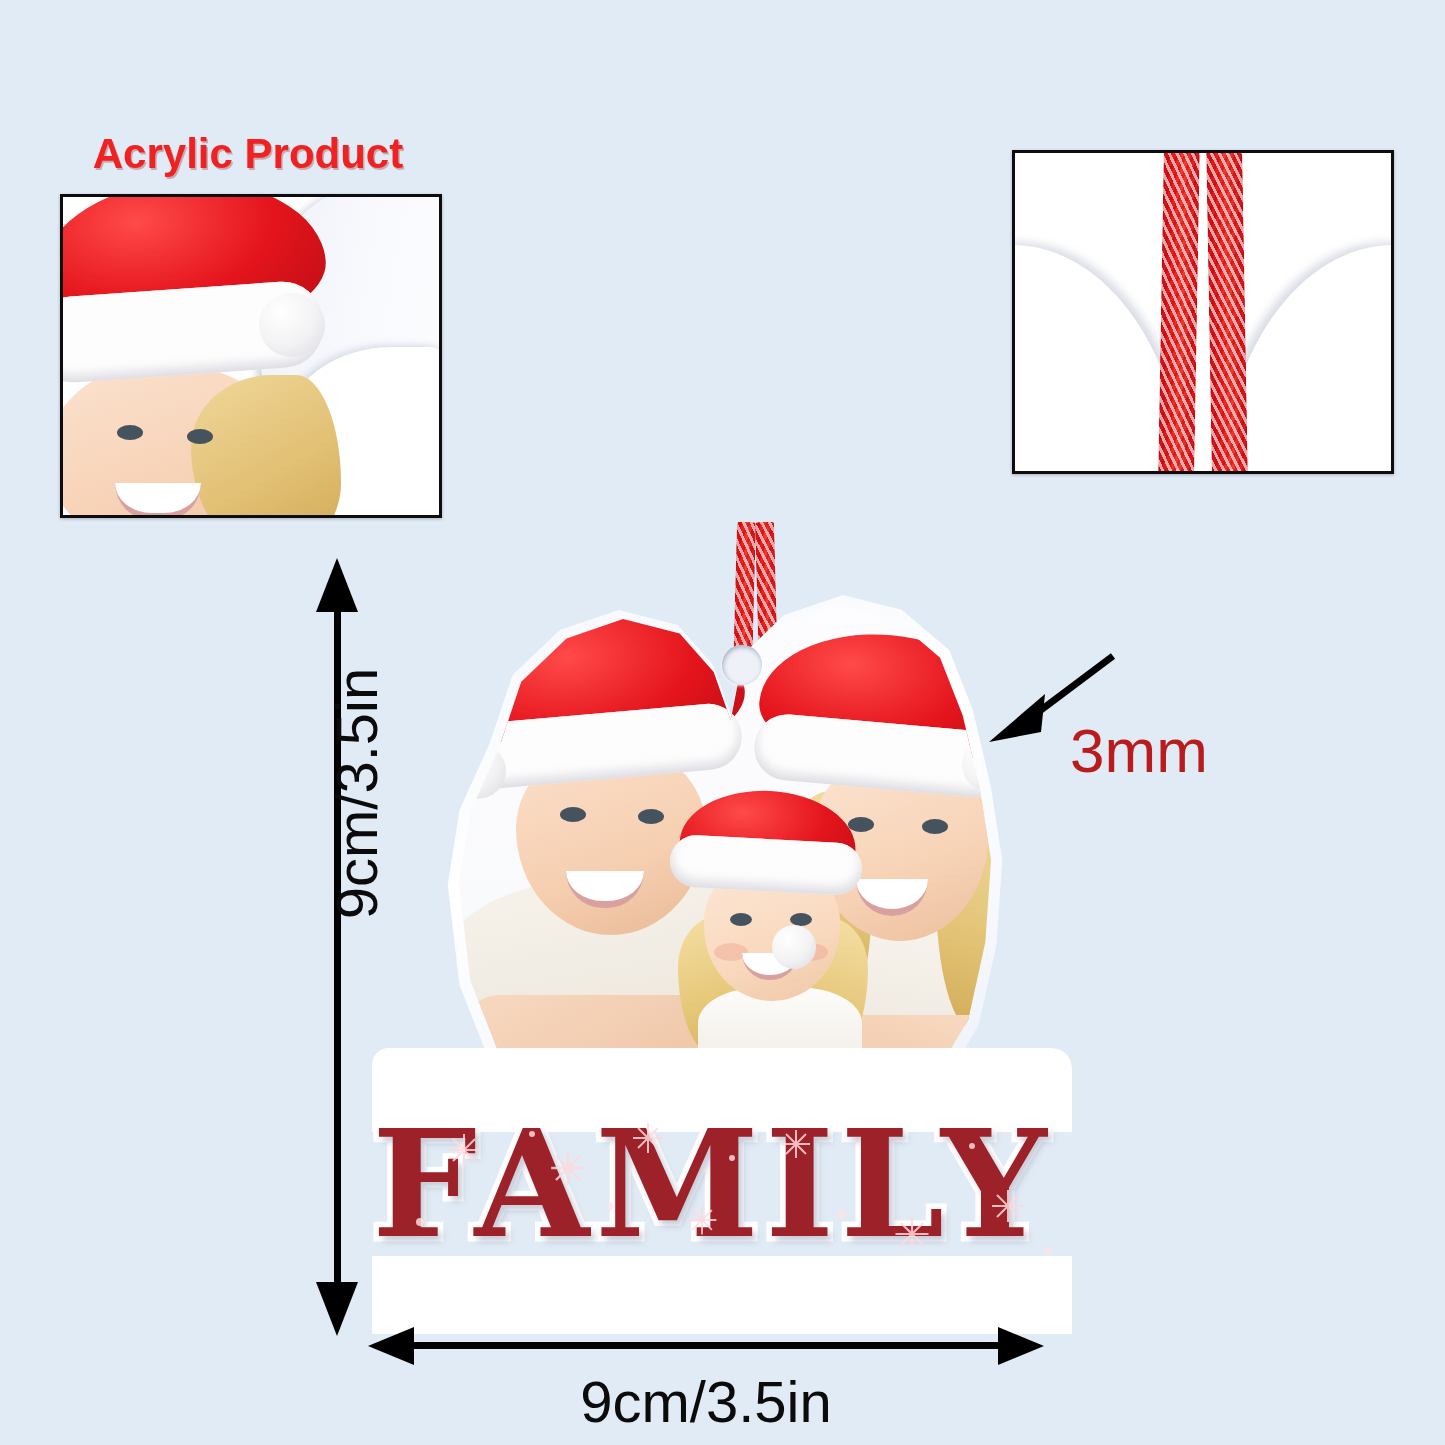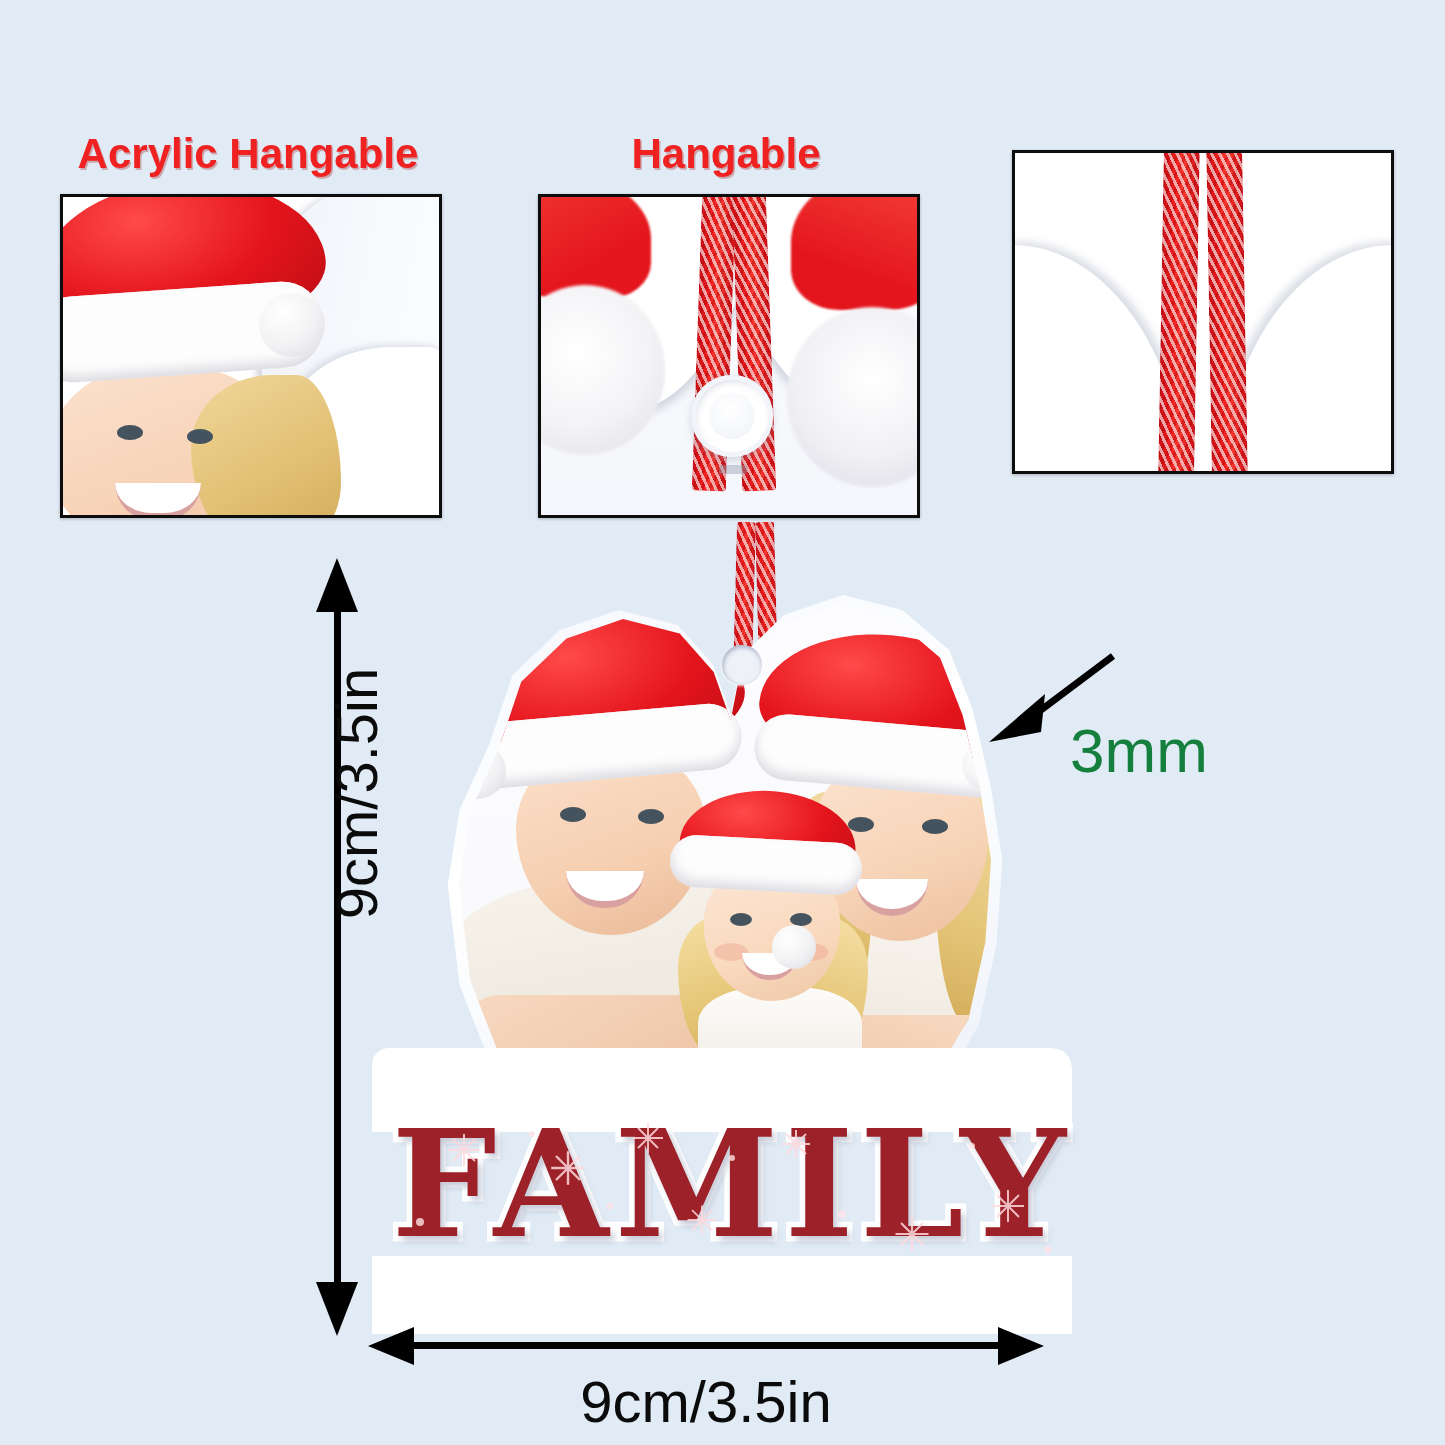--- a/index.html
+++ b/index.html
@@ -252,21 +252,21 @@
     mask-image:
       radial-gradient(24px 32px at 80px 78px, #000 98%, transparent 100%),
       radial-gradient(28px 38px at 210px 80px, #000 98%, transparent 100%),
       radial-gradient(22px 28px at 330px 76px, #000 98%, transparent 100%),
       radial-gradient(28px 36px at 450px 80px, #000 98%, transparent 100%),
       radial-gradient(24px 32px at 580px 78px, #000 98%, transparent 100%),
       radial-gradient(22px 28px at 670px 74px, #000 98%, transparent 100%),
       linear-gradient(#000,#000);
   }
   #family-word{
-    position:absolute;left:0;top:62px;width:700px;text-align:right;
+    position:absolute;left:0;top:62px;width:700px;text-align:left;
     font-family:"DejaVu Serif", serif;
     font-weight:700;font-size:148px;letter-spacing:6px;
     color:#9c2128;
     -webkit-text-stroke:11px #ffffff;
     paint-order:stroke fill;
     text-shadow:4px 5px 6px rgba(140,150,175,.5);
     line-height:1;
   }
   #family-flakes{
     position:absolute;left:0;top:62px;width:700px;height:170px;pointer-events:none;
@@ -287,66 +287,47 @@
   #dim-h-line{position:absolute;left:404px;top:1342px;width:604px;height:7px;background:#000;}
   #dim-h-arrow-l{position:absolute;left:368px;top:1327px;width:0;height:0;
     border-top:19px solid transparent;border-bottom:19px solid transparent;border-right:46px solid #000;}
   #dim-h-arrow-r{position:absolute;left:998px;top:1327px;width:0;height:0;
     border-top:19px solid transparent;border-bottom:19px solid transparent;border-left:46px solid #000;}
   #dim-h-label{position:absolute;left:368px;top:1368px;width:676px;text-align:center;
     font-size:58px;color:#0b0b0b;}
 
   
   #callout-arrow{position:absolute;left:985px;top:650px;width:135px;height:100px;}
-  #callout-label{position:absolute;left:1070px;top:715px;font-size:62px;color:#15803d;}
+  #callout-label{position:absolute;left:1070px;top:715px;font-size:62px;color:#b91c1c;}
 </style>
 </head>
 <body>
 
 <div id="stage">
 
 
   <div class="feature f1">
-    <div class="feature-label">Acrylic Hangable</div>
+    <div class="feature-label">Acrylic Product</div>
     <div class="feature-photo">
       <div class="photo-inner">
         <div id="p1-bg"></div>
         <div id="p1-cut"></div>
         <div id="p1-cut2"></div>
         <div id="p1-face"></div>
         <div id="p1-hair"></div>
         <div class="eye" style="left:54px;top:228px;"></div>
         <div class="eye" style="left:124px;top:232px;"></div>
         <div class="smile" style="left:52px;top:286px;"></div>
         <div class="hat-red sheen" id="p1-hatred"></div>
         <div class="hat-brim" id="p1-brim"></div>
         <div class="pom" id="p1-pom"></div>
       </div>
     </div>
   </div>
 
-  <div class="feature f2">
-    <div class="feature-label">Hangable</div>
-    <div class="feature-photo">
-      <div class="photo-inner">
-        <div id="p2-bg"></div>
-        <div id="p2-notchL"></div>
-        <div id="p2-notchR"></div>
-        <div id="p2-hatL"></div>
-        <div id="p2-furL"></div>
-        <div id="p2-hatR"></div>
-        <div id="p2-furR"></div>
-        <div class="ribbon-strand" id="p2-r1"></div>
-        <div class="ribbon-strand" id="p2-r2"></div>
-        <div id="p2-hole"></div>
-        <div id="p2-holein"></div>
-        <div id="p2-mark"></div>
-      </div>
-    </div>
-  </div>
 
   <div class="feature f3">
     <div class="feature-photo">
       <div class="photo-inner">
         <div id="p3-bg"></div>
         <div id="p3-hatL"></div>
         <div id="p3-hatR"></div>
         <div id="p3-vL"></div>
         <div id="p3-vR"></div>
         <div class="ribbon-strand" id="p3-r1"></div>

